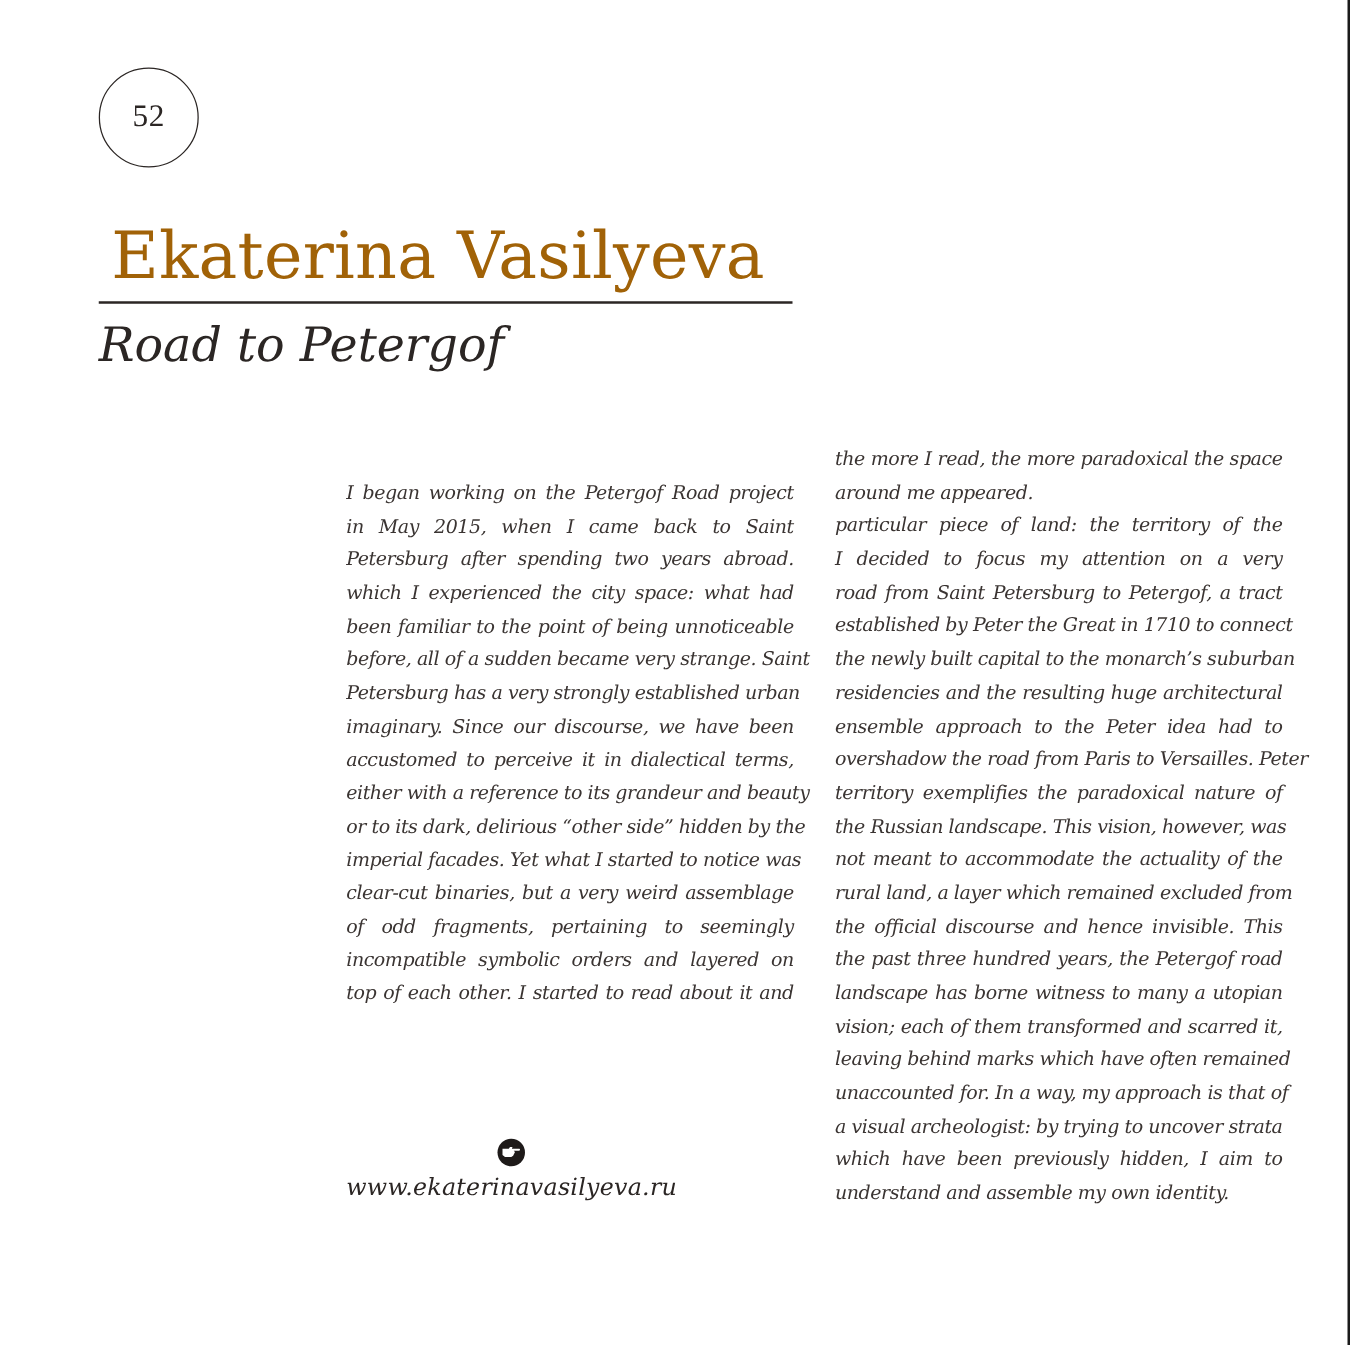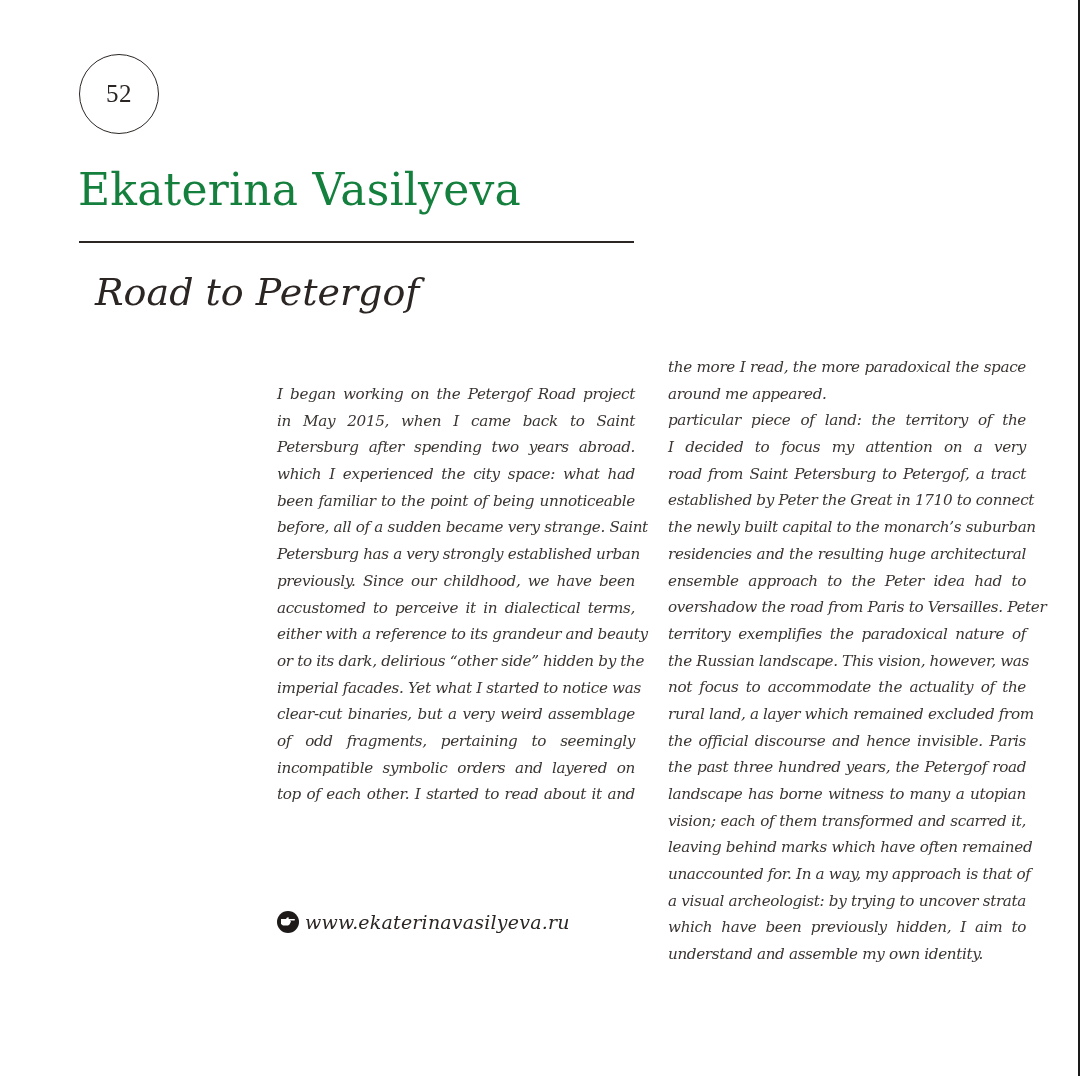--- a/index.html
+++ b/index.html
@@ -12,42 +12,42 @@
     .page-num-circle {
       position: absolute; left: 79px; top: 54px; width: 80px; height: 80px;
       border: 1.2px solid #2b2624; border-radius: 50%; box-sizing: border-box;
       display: flex; align-items: center; justify-content: center;
     }
     .page-num {
       font-family: Liberation Serif, serif;
       font-size: 25px; color: #2b2624; letter-spacing: 0.5px;
     }
     .author {
-      position: absolute; left: 78px; top: 164px; margin: 0;
+      position: absolute; left: 78px; top: 164px; margin: 11px;
       font-family: "DejaVu Serif", serif; font-weight: normal;
-      font-size: 44px; letter-spacing: 0.2px; color: #15803d; white-space: nowrap;
+      font-size: 52px; letter-spacing: 0.2px; color: #a16207; white-space: nowrap;
     }
     .rule { position: absolute; left: 79px; top: 241px; width: 555px; height: 1.5px; background: #2b2624; }
     .title {
-      position: absolute; left: 79px; top: 254px; margin: 16px;
+      position: absolute; left: 79px; top: 254px; margin: 0;
       font-family: "DejaVu Serif", serif; font-style: italic; font-weight: normal;
       font-size: 38px; color: #2b2624; white-space: nowrap;
     }
     .col {
       position: absolute; width: 358px;
       font-family: "DejaVu Serif", serif; font-style: italic;
       font-size: 15.2px; line-height: 26.7px; color: #3a3432;
       letter-spacing: -0.35px;
     }
     .col .ln { display: block; white-space: nowrap; text-align: justify; text-align-last: justify; height: 26.7px; overflow: visible; font-style: italic; }
     .col .ln.last { text-align-last: left; }
     .col1 { left: 277px; top: 381px; }
     .col2 { left: 668px; top: 354px; }
     .website {
-      position: absolute; left: 277px; top: 911px; display: flex; align-items: center; gap: 6px;
+      position: absolute; left: 277px; top: 911px; display: flex; align-items: center; gap: 6px; flex-direction: column;
     }
     .web-icon {
       width: 22px; height: 22px; border-radius: 50%; background: #1e1a19;
       display: flex; align-items: center; justify-content: center;
     }
     .web-text {
       font-family: "DejaVu Serif", serif; font-style: italic; font-size: 19px; color: #2b2624;
       text-decoration: none; letter-spacing: 0.2px;
     }
   </style>
@@ -65,21 +65,21 @@
 <h2 class="title">Road to Petergof</h2>
 
 <div class="col col1">
   <span class="ln">I began working on the Petergof Road project</span>
   <span class="ln">in May 2015, when I came back to Saint</span>
   <span class="ln">Petersburg after spending two years abroad.</span>
   <span class="ln">which I experienced the city space: what had</span>
   <span class="ln">been familiar to the point of being unnoticeable</span>
   <span class="ln">before, all of a sudden became very strange. Saint</span>
   <span class="ln">Petersburg has a very strongly established urban</span>
-  <span class="ln">previously. Since our childhood, we have been</span>
+  <span class="ln">imaginary. Since our discourse, we have been</span>
   <span class="ln">accustomed to perceive it in dialectical terms,</span>
   <span class="ln">either with a reference to its grandeur and beauty</span>
   <span class="ln">or to its dark, delirious “other side” hidden by the</span>
   <span class="ln">imperial facades. Yet what I started to notice was</span>
   <span class="ln">clear-cut binaries, but a very weird assemblage</span>
   <span class="ln">of odd fragments, pertaining to seemingly</span>
   <span class="ln">incompatible symbolic orders and layered on</span>
   <span class="ln">top of each other. I started to read about it and</span>
 </div>
 
@@ -89,23 +89,23 @@
   <span class="ln">particular piece of land: the territory of the</span>
   <span class="ln">I decided to focus my attention on a very</span>
   <span class="ln">road from Saint Petersburg to Petergof, a tract</span>
   <span class="ln">established by Peter the Great in 1710 to connect</span>
   <span class="ln">the newly built capital to the monarch’s suburban</span>
   <span class="ln">residencies and the resulting huge architectural</span>
   <span class="ln">ensemble approach to the Peter idea had to</span>
   <span class="ln">overshadow the road from Paris to Versailles. Peter</span>
   <span class="ln">territory exemplifies the paradoxical nature of</span>
   <span class="ln">the Russian landscape. This vision, however, was</span>
-  <span class="ln">not focus to accommodate the actuality of the</span>
+  <span class="ln">not meant to accommodate the actuality of the</span>
   <span class="ln">rural land, a layer which remained excluded from</span>
-  <span class="ln">the official discourse and hence invisible. Paris</span>
+  <span class="ln">the official discourse and hence invisible. This</span>
   <span class="ln">the past three hundred years, the Petergof road</span>
   <span class="ln">landscape has borne witness to many a utopian</span>
   <span class="ln">vision; each of them transformed and scarred it,</span>
   <span class="ln">leaving behind marks which have often remained</span>
   <span class="ln">unaccounted for. In a way, my approach is that of</span>
   <span class="ln">a visual archeologist: by trying to uncover strata</span>
   <span class="ln">which have been previously hidden, I aim to</span>
   <span class="ln last">understand and assemble my own identity.</span>
 </div>
 

